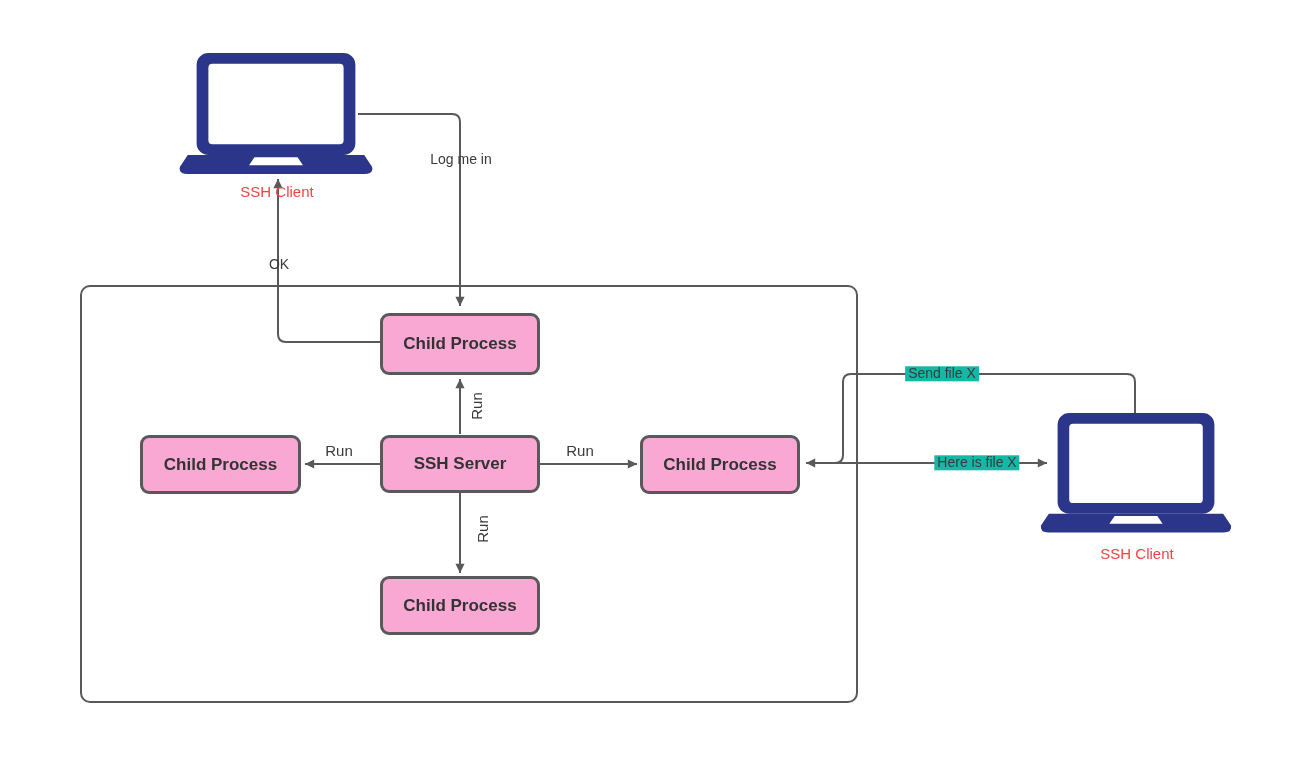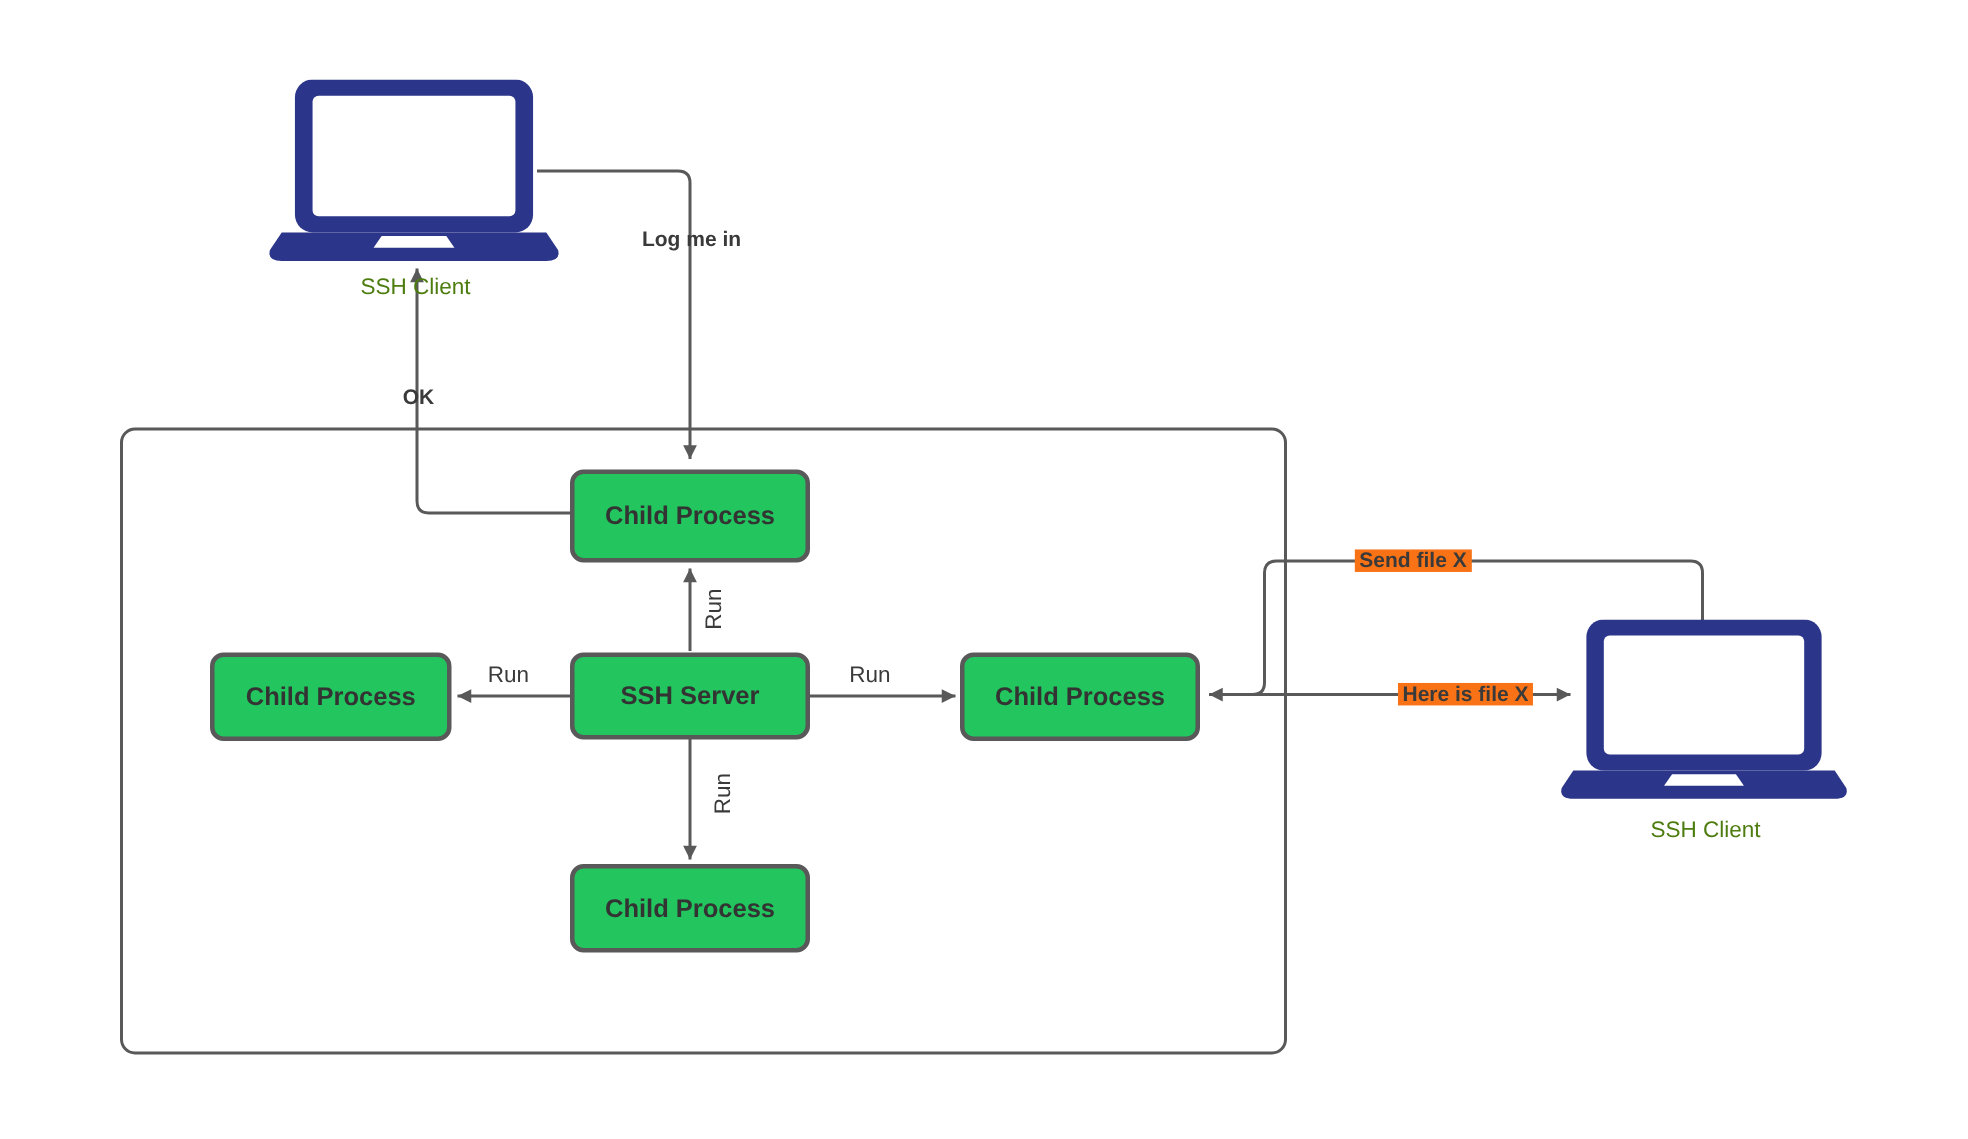--- a/index.html
+++ b/index.html
@@ -5,30 +5,30 @@
   html,body{margin:0;padding:0;background:#ffffff;}
   body{font-family:"Liberation Sans","DejaVu Sans",sans-serif;}
   .canvas{position:relative;width:1312px;height:759px;background:#fff;overflow:hidden;}
   .layer{position:absolute;left:0;top:0;width:1312px;height:759px;}
   .boundary{
     position:absolute;left:80px;top:285px;width:778px;height:418px;
     border:2px solid #595959;border-radius:10px;background:transparent;box-sizing:border-box;
   }
   .node{
     position:absolute;box-sizing:border-box;
-    border:3px solid #595959;border-radius:9px;background:#22c55e;
+    border:3px solid #595959;border-radius:9px;background:#f9a8d4;
     display:flex;align-items:center;justify-content:center;
     font-size:17px;font-weight:bold;color:#333333;white-space:nowrap;
   }
   .lbl{
     position:absolute;transform:translate(-50%,-50%);
-    white-space:nowrap;color:#4d7c0f;font-size:15px;line-height:1.1;
+    white-space:nowrap;color:#ef4444;font-size:15px;line-height:1.1;
   }
-  .lbl.edge{font-weight:bold;font-size:14px;color:#3a3a3a;}
-  .lbl.onwhite{background:#f97316;padding:0 3px;}
+  .lbl.edge{font-weight:normal;font-size:14px;color:#3a3a3a;}
+  .lbl.onwhite{background:#14b8a6;padding:0 3px;}
   .lbl.vert{transform:translate(-50%,-50%) rotate(-90deg);}
   .lbl.run{font-size:15px;font-weight:normal;color:#3a3a3a;}
   svg{display:block;}
 </style>
 </head>
 <body>
 
 <div class="canvas">
 
   <div class="boundary"></div>

